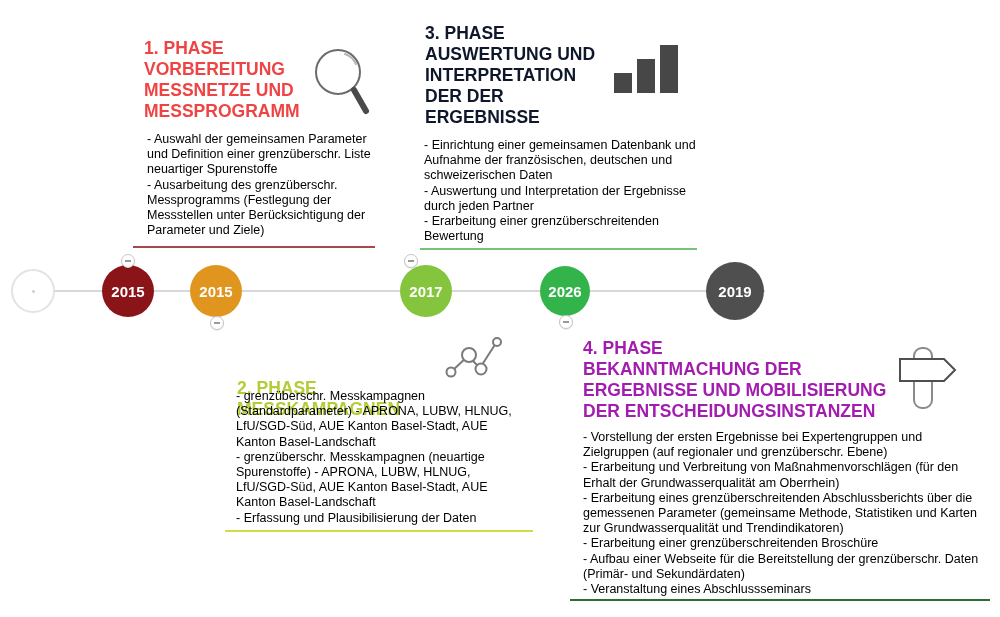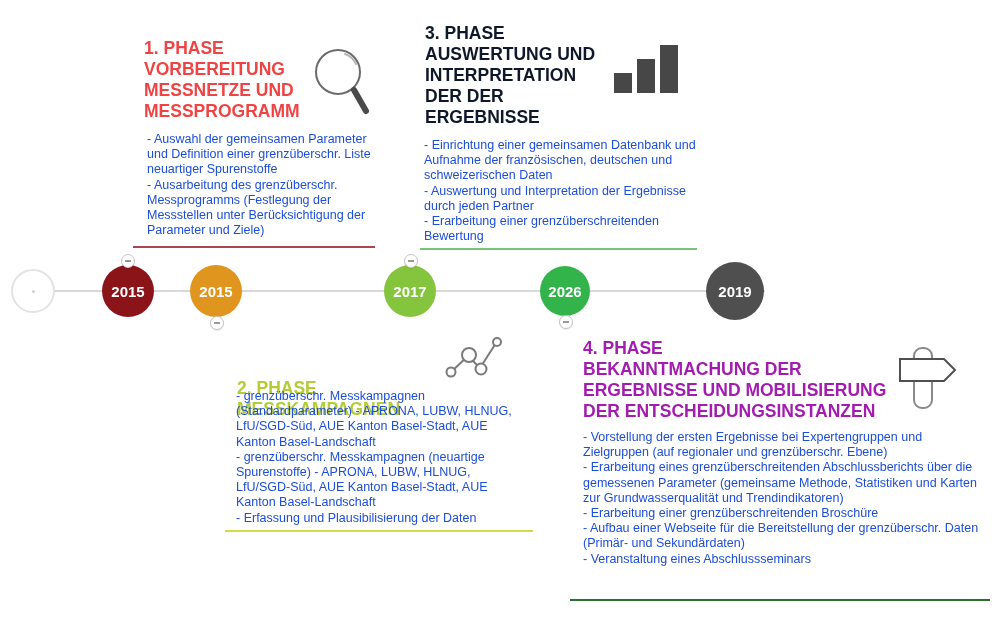--- a/index.html
+++ b/index.html
@@ -6,21 +6,21 @@
   #stage{
     position:relative;width:1000px;height:617px;background:#ffffff;
     font-family:"Liberation Sans", sans-serif;overflow:hidden;
   }
   
   .phase-title{
     position:absolute;font-weight:bold;font-size:17.5px;line-height:21px;
     white-space:pre-line;letter-spacing:0;
   }
   .phase-body{
-    position:absolute;color:#1d4ed8;font-size:12.5px;line-height:15.2px;
+    position:absolute;color:#000000;font-size:12.5px;line-height:15.2px;
   }
   .phase-body .bullet{margin:0;}
   .phase-underline{position:absolute;height:2px;}
   .phase-icon{position:absolute;}
   
   .tl-line{position:absolute;left:33px;top:290px;width:732px;height:2px;background:#d8d8d8;}
   .tl-start{
     position:absolute;left:11px;top:269px;width:44px;height:44px;border-radius:50%;
     background:#fff;border:2px solid #e3e3e3;box-sizing:border-box;
   }
@@ -81,21 +81,21 @@
   </div>
   <div class="phase-underline" style="left: 420px; top: 248px; width: 277px; background-color: rgb(118, 196, 122);"></div>
 
   <div class="tl-line"></div>
   <div class="tl-start">
     <div class="dot"></div>
   </div>
 
   <div class="year" style="left: 102px; top: 265px; width: 52px; height: 52px; background-color: rgb(139, 20, 24);">2015</div>
   <div class="year" style="left: 190px; top: 265px; width: 52px; height: 52px; background-color: rgb(224, 150, 30);">2015</div>
-  <div class="year" style="left: 384px; top: 265px; width: 52px; height: 52px; background-color: rgb(133, 196, 61);">2017</div>
+  <div class="year" style="left: 400px; top: 265px; width: 52px; height: 52px; background-color: rgb(133, 196, 61);">2017</div>
   <div class="year" style="left: 540px; top: 266px; width: 50px; height: 50px; background-color: rgb(51, 180, 74);">2026</div>
   <div class="year" style="left: 706px; top: 262px; width: 58px; height: 58px; background-color: rgb(79, 79, 80);">2019</div>
 
   <div class="badge" style="left:121px;top:254px;">
       <div class="minus"></div>
     </div>
   <div class="badge" style="left:210px;top:316px;">
       <div class="minus"></div>
     </div>
   <div class="badge" style="left:404px;top:254px;">
@@ -130,20 +130,21 @@
 ERGEBNISSE UND MOBILISIERUNG
 DER ENTSCHEIDUNGSINSTANZEN</div>
   <div class="phase-icon" style="left:896px;top:346px;">
     <svg width="66" height="66" viewBox="0 0 66 66">
       <rect x="18" y="2" width="18" height="60" rx="8" fill="#fff" stroke="#8a8a8a" stroke-width="2"></rect>
       <polygon points="4,13 48,13 59,24 48,35 4,35" fill="#fff" stroke="#4f4f4f" stroke-width="2"></polygon>
     </svg>
   </div>
   <div class="phase-body" style="left:583px;top:430px;width:408px;">
     <div class="bullet">- Vorstellung der ersten Ergebnisse bei Expertengruppen und Zielgruppen (auf regionaler und grenzüberschr. Ebene)</div>
+    <div class="bullet">- Erarbeitung und Verbreitung von Maßnahmenvorschlägen (für den Erhalt der Grundwasserqualität am Oberrhein)</div>
     <div class="bullet">- Erarbeitung eines grenzüberschreitenden Abschlussberichts über die gemessenen Parameter (gemeinsame Methode, Statistiken und Karten zur Grundwasserqualität und Trendindikatoren)</div>
     <div class="bullet">- Erarbeitung einer grenzüberschreitenden Broschüre</div>
     <div class="bullet">- Aufbau einer Webseite für die Bereitstellung der grenzüberschr. Daten (Primär- und Sekundärdaten)</div>
     <div class="bullet">- Veranstaltung eines Abschlussseminars</div>
   </div>
   <div class="phase-underline" style="left: 570px; top: 599px; width: 420px; background-color: rgb(43, 111, 46);"></div>
 
 </div>
 
 </body></html>

